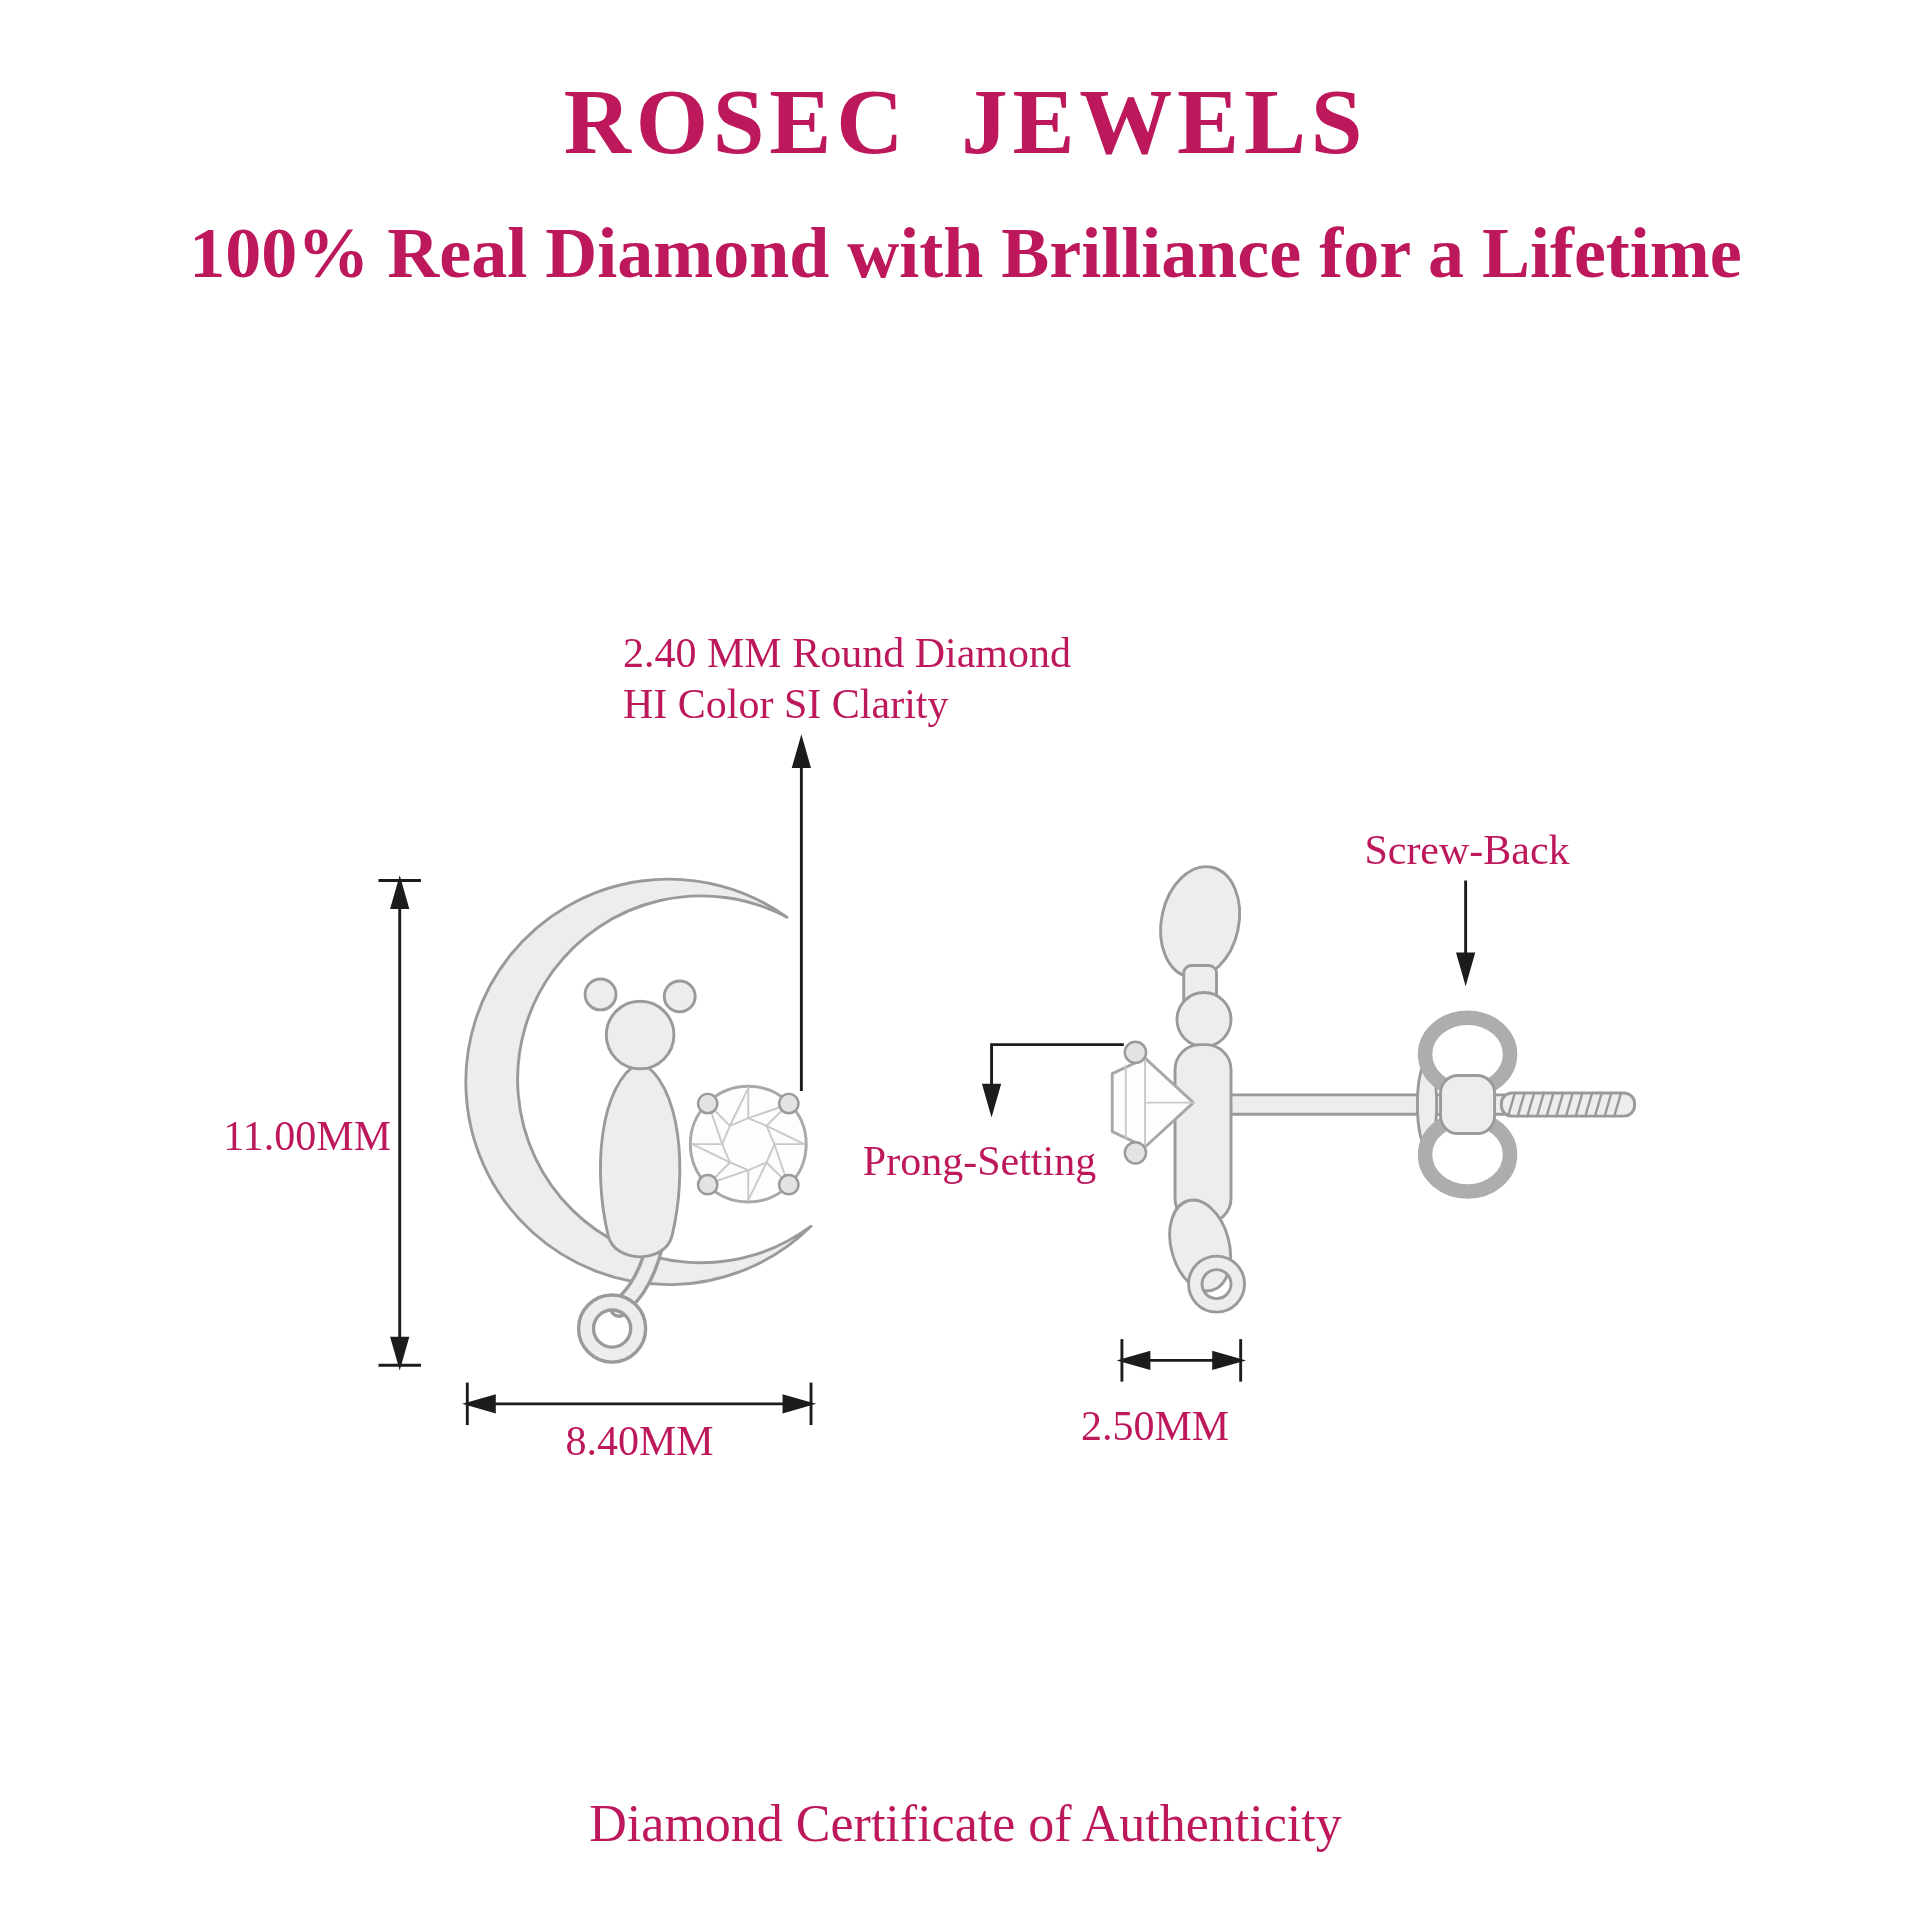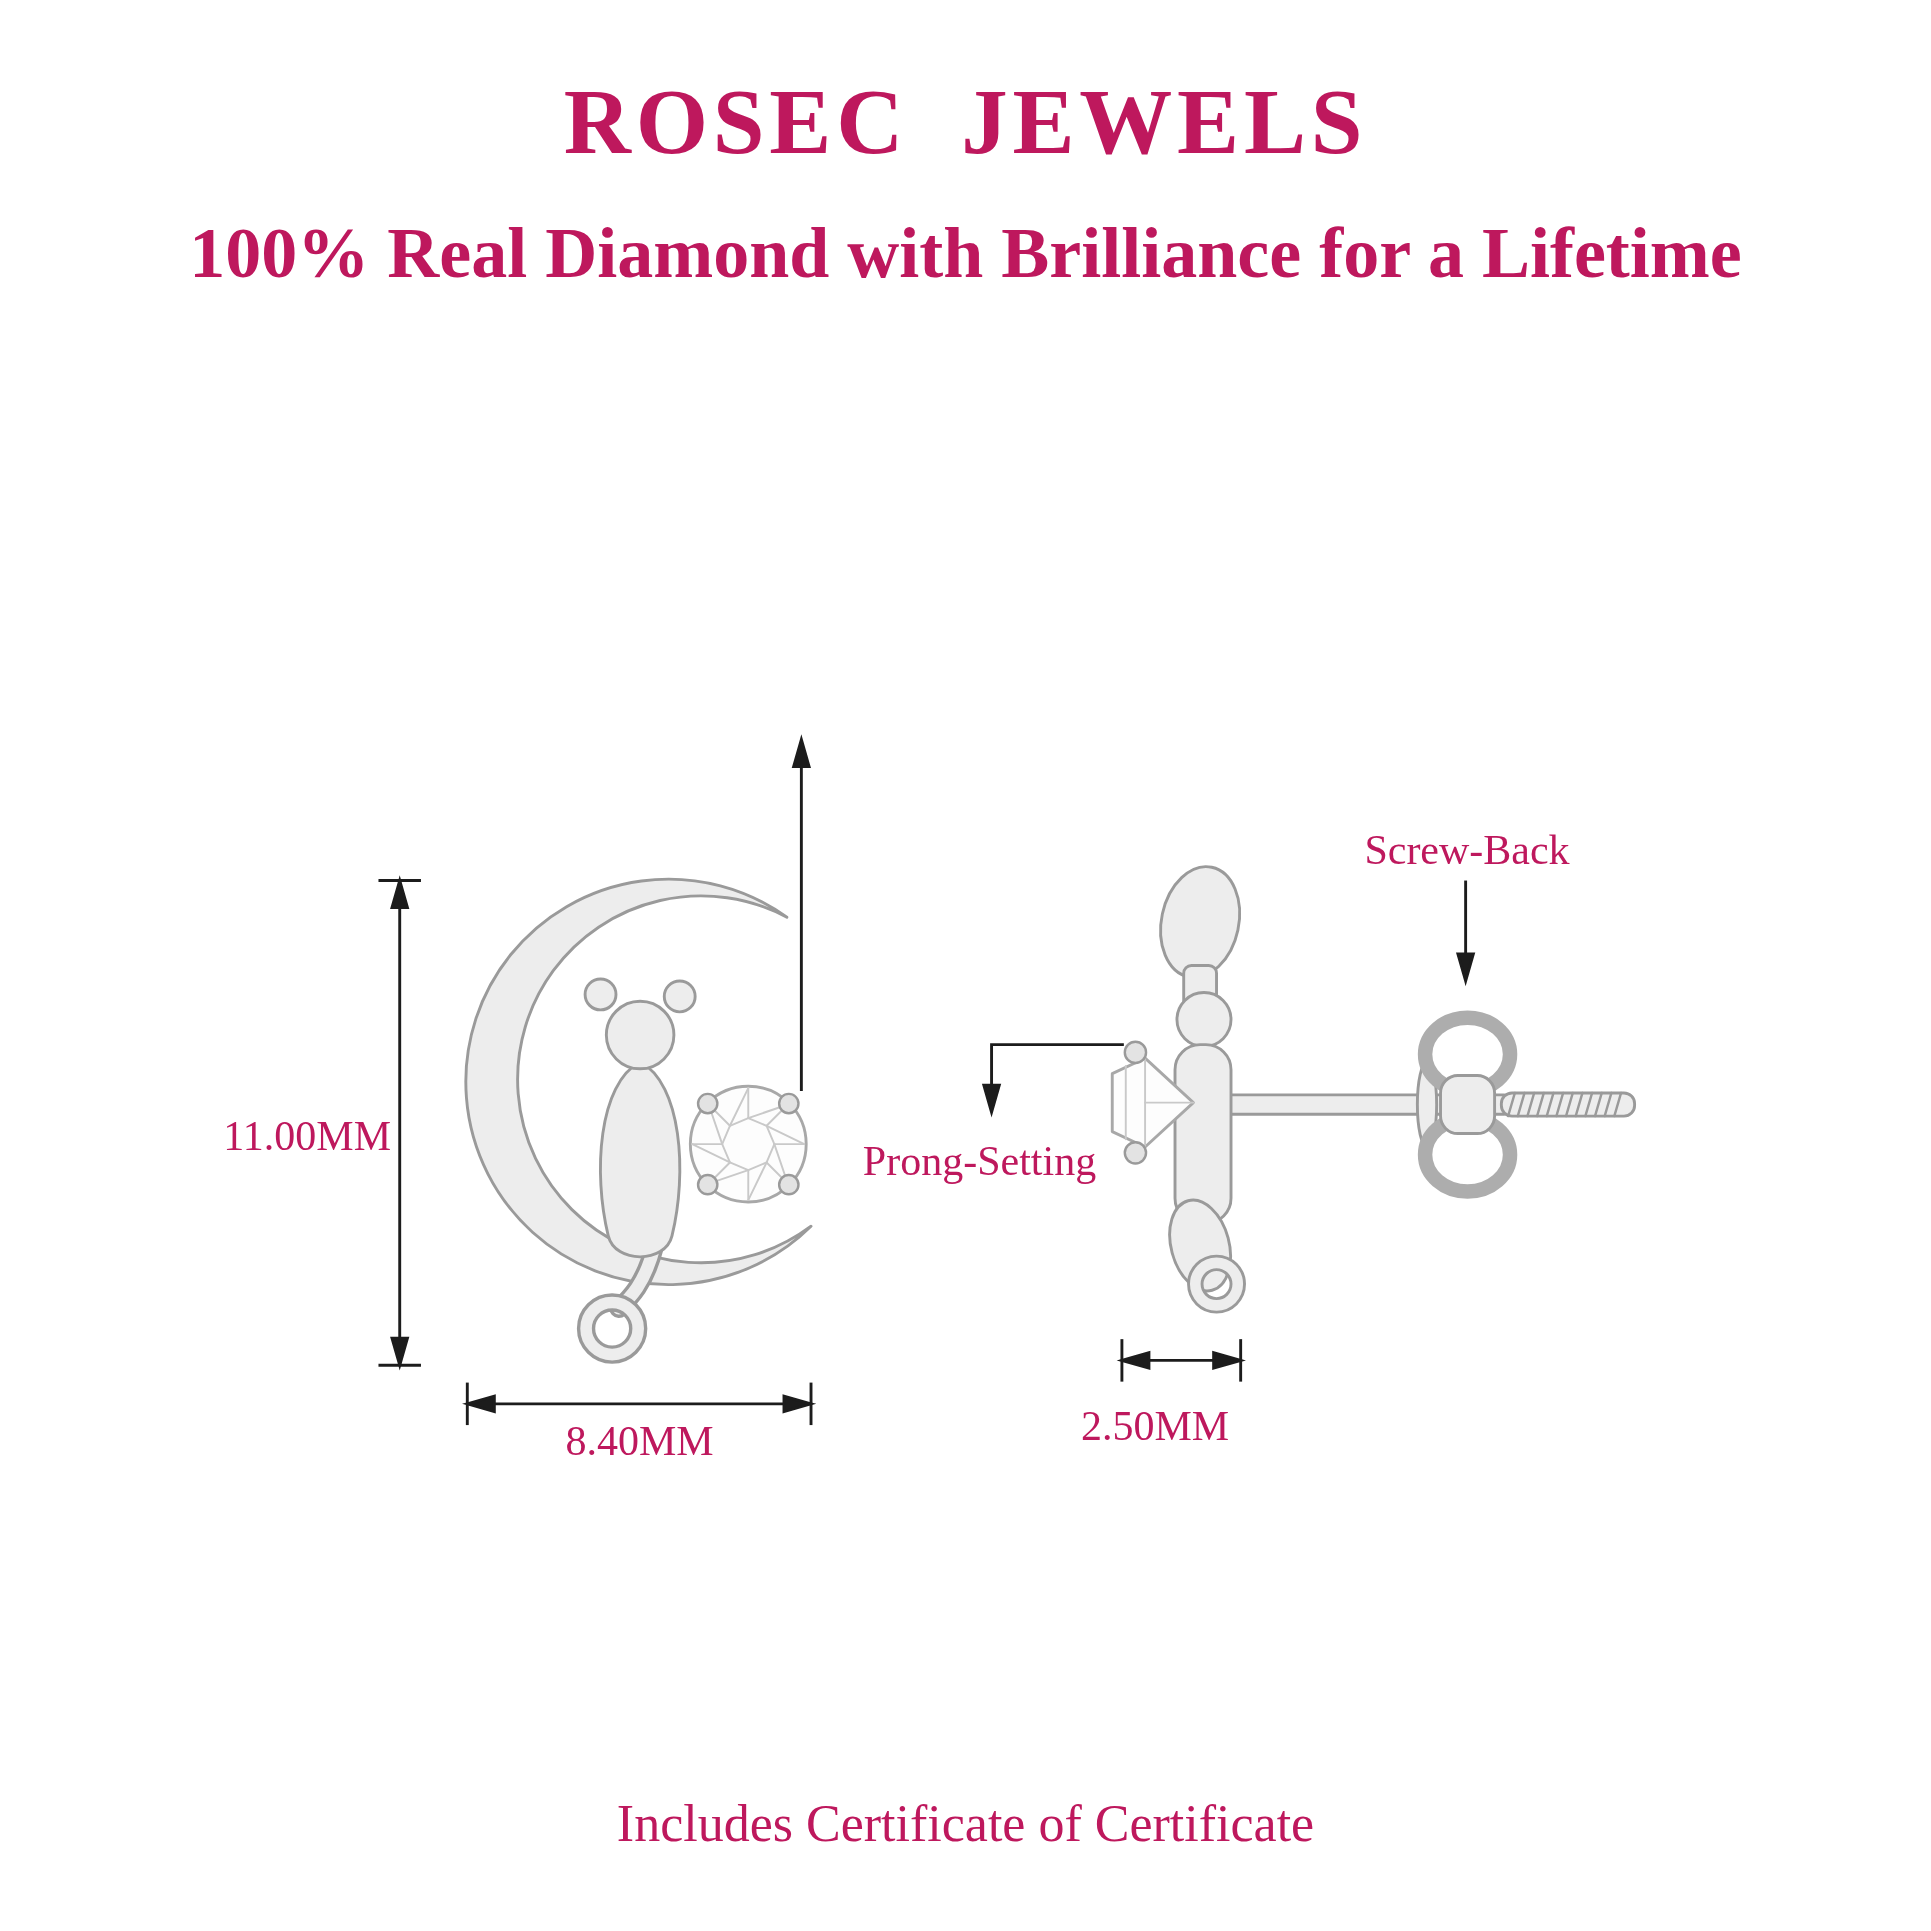--- a/index.html
+++ b/index.html
@@ -191,27 +191,31 @@
         <polygon points="1162,1409 1190,1401 1190,1417"></polygon>
         <polygon points="1285,1409 1257,1401 1257,1417"></polygon>
       </g>
     </g>
   </svg>
 
   <div class="txt brand">ROSEC JEWELS</div>
 
   <div class="txt tagline">100% Real Diamond with Brilliance for a Lifetime</div>
 
+  <div class="txt callout-diamond">
+    <div>2.40 MM Round Diamond</div>
+    <div>HI Color SI Clarity</div>
+  </div>
 
   <div class="txt label-screwback">Screw-Back</div>
 
   <div class="txt label-prong">Prong-Setting</div>
 
   <div class="txt dim-height">11.00MM</div>
 
   <div class="txt dim-width">8.40MM</div>
 
   <div class="txt dim-depth">2.50MM</div>
 
-  <div class="txt footer-note">Includes Certificate of Certificate</div>
+  <div class="txt footer-note">Diamond Certificate of Authenticity</div>
 
 </div>
 
 
 </body></html>

